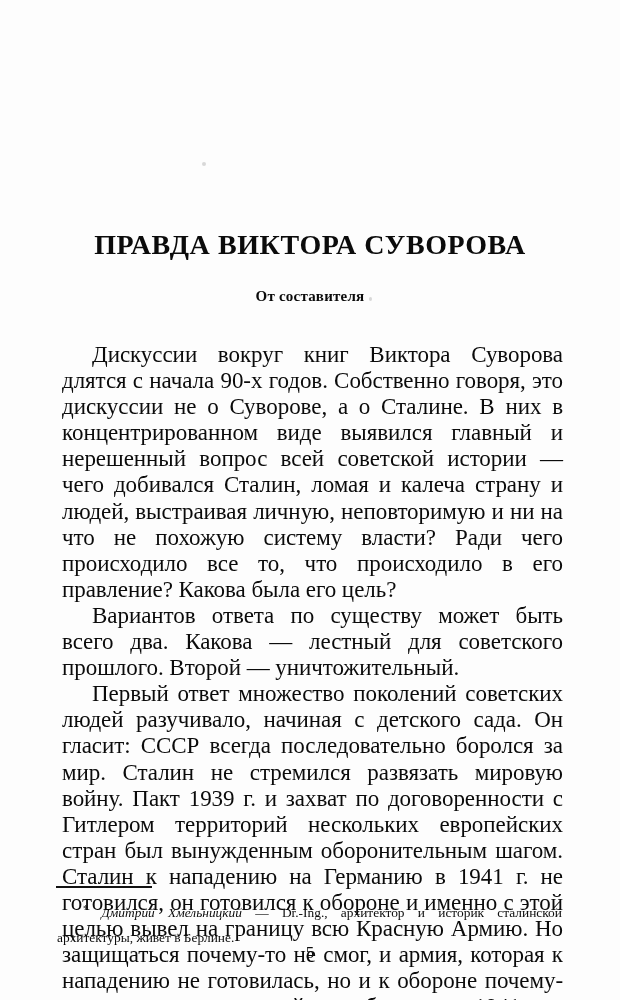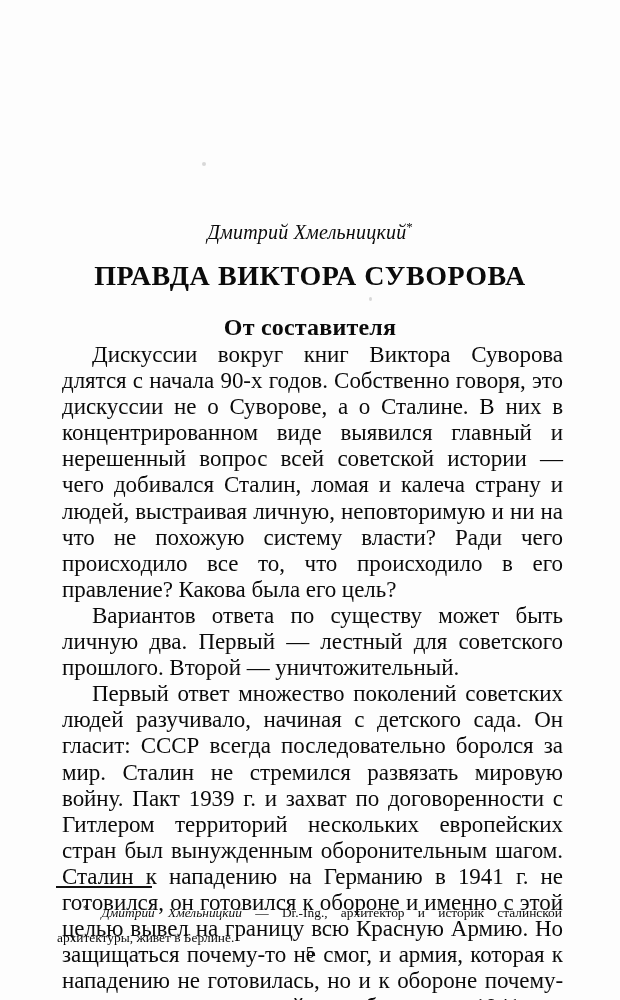--- a/index.html
+++ b/index.html
@@ -60,21 +60,21 @@
     font-weight: bold;
     font-size: 28px;
     line-height: 30px;
     letter-spacing: .6px;
     white-space: nowrap;
   }
 
   .section-title {
     margin-top: 24px;
     font-weight: bold;
-    font-size: 24px;
+    font-size: 15px;
     line-height: 24px;
     letter-spacing: .2px;
   }
 
   
   .body-text {
     position: absolute;
     left: 62px;
     top: 342px;
     width: 501px;
@@ -134,30 +134,29 @@
 </head>
 <body>
 
 <div class="page">
 
   <div class="speck" style="left:202px; top:162px; width:4px; height:4px;"></div>
   <div class="speck" style="left:369px; top:297px; width:3px; height:4px;"></div>
   <div class="speck" style="left:147px; top:927px; width:2px; height:3px;"></div>
 
   <div class="header-block">
-    <div class="author-line"><span>Дмитрий Хмельницкий</span><span class="fn-mark">*</span></div>
 
     <div class="doc-title">ПРАВДА ВИКТОРА СУВОРОВА</div>
 
     <div class="section-title">От составителя</div>
   </div>
 
   <div class="body-text">
     <p>Дискуссии вокруг книг Виктора Суворова длятся с начала 90-х годов. Собственно говоря, это дискуссии не о Суворове, а о Сталине. В них в концентрированном виде выявился главный и нерешенный вопрос всей советской истории — чего добивался Сталин, ломая и калеча страну и людей, выстраивая личную, неповторимую и ни на что не похожую систему власти? Ради чего происходило все то, что происходило в его правление? Какова была его цель?</p>
-    <p>Вариантов ответа по существу может быть личную два. Первый — лестный для советского прошлого. Второй — уничтожительный.</p>
+    <p>Вариантов ответа по существу может быть всего два. Какова — лестный для советского прошлого. Второй — уничтожительный.</p>
     <p>Первый ответ множество поколений советских людей разучивало, начиная с детского сада. Он гласит: СССР всегда последовательно боролся за мир. Сталин не стремился развязать мировую войну. Пакт 1939 г. и захват по договоренности с Гитлером территорий нескольких европейских стран был вынужденным оборонительным шагом. Сталин к нападению на Германию в 1941 г. не готовился, он готовился к обороне и именно с этой целью вывел на границу всю Красную Армию. Но защищаться почему-то не смог, и армия, которая к нападению не готовилась, но и к обороне почему-то оказалась не готовой, погибла летом 1941 г. в результате коварной агрессии Германии.</p>
   </div>
 
   <div class="footnote-rule"></div>
 
   <div class="footnote"><span class="fn-mark">*</span> <span class="fn-name">Дмитрий Хмельницкий</span><span> — Dr.-Ing., архитектор и историк сталинской архитектуры, живет в Берлине.</span></div>
 
   <div class="page-number">5</div>
 
 </div>

